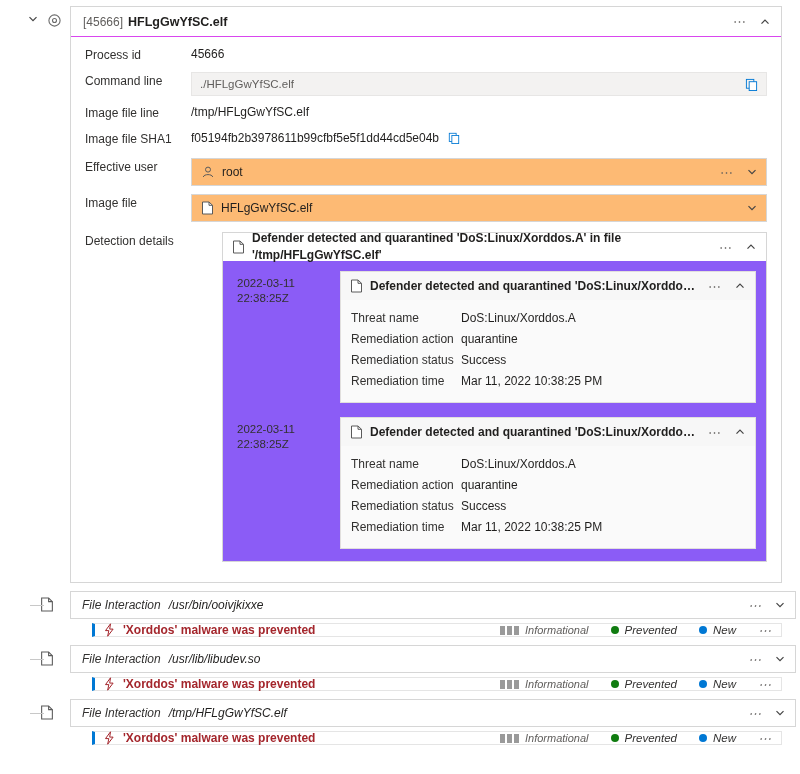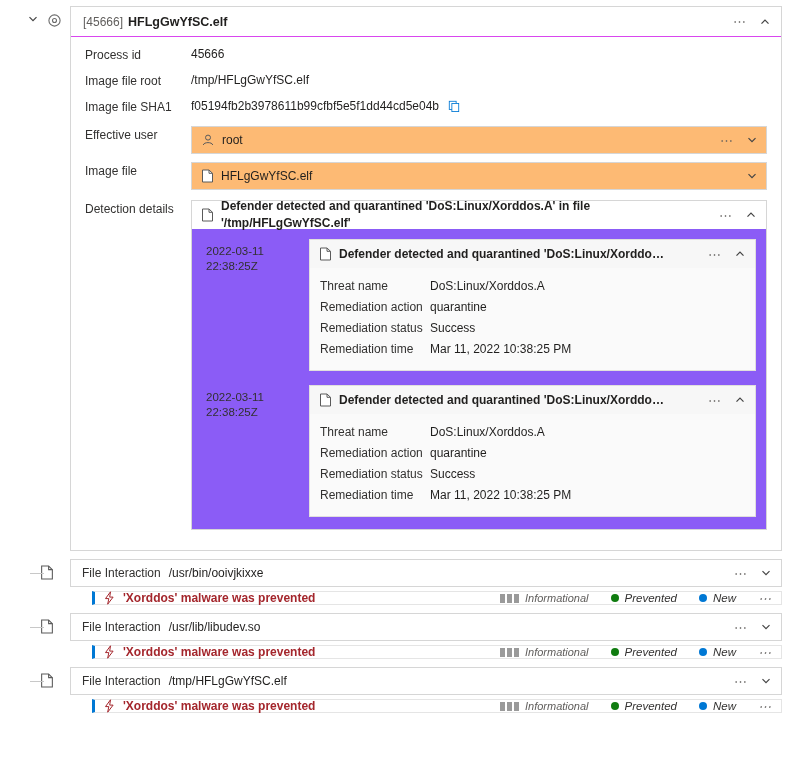--- a/index.html
+++ b/index.html
@@ -134,26 +134,26 @@
     width: 70px; flex: none; position: relative;
     display: flex; align-items: flex-start; justify-content: flex-end;
     padding-right: 14px; padding-top: 6px;
   }
   .fi-gutter .dash {
     position: absolute; left: 30px; top: 14px;
     width: 14px; height: 1px; background: #c8c8c8;
   }
   .doc-icon { width: 16px; height: 16px; color: #5a5a5a; }
   .fi-card {
-    flex: 1 1 auto; margin-right: 18px;
+    flex: 1 1 auto; margin-right: 4px;
     border: 1px solid #d6d6d6; background: #fff;
     height: 28px;
     display: flex; align-items: center;
     padding: 0 9px 0 11px;
-    gap: 8px; font-size: 12px;
+    gap: 8px; font-size: 12px; font-style: italic;
   }
   .fi-card .fi-label { color: #323130; }
   .fi-card .fi-path { color: #201f1e; }
 
   .ev-row { display: flex; margin-top: 4px; }
   .ev-spacer { width: 92px; flex: none; }
   .ev-card {
     flex: 1 1 auto; margin-right: 18px;
     border: 1px solid #e5e5e5;
     border-left: 3px solid #0078d4;
@@ -205,23 +205,37 @@
         </span>
       </div>
 
       <div class="props">
 
         <div class="prow">
           <div class="plabel">Process id</div>
           <div class="pval">45666</div>
         </div>
 
-
         <div class="prow">
-          <div class="plabel">Image file root</div>
+          <div class="plabel">Command line</div>
+          <div class="pval">
+            <div class="readonly-field">
+              <span>./HFLgGwYfSC.elf</span>
+              <span class="copy-btn">
+                <svg class="icon-svg" width="13" height="13" viewBox="0 0 14 14">
+                  <rect x="1.5" y="1.5" width="8" height="9.5" fill="none" stroke="#0078d4" stroke-width="1"></rect>
+                  <rect x="4.5" y="4" width="8" height="9.5" fill="#fff" stroke="#0078d4" stroke-width="1"></rect>
+                </svg>
+              </span>
+            </div>
+          </div>
+        </div>
+
+        <div class="prow">
+          <div class="plabel">Image file line</div>
           <div class="pval">/tmp/HFLgGwYfSC.elf</div>
         </div>
 
         <div class="prow">
           <div class="plabel">Image file SHA1</div>
           <div class="pval">
             <span>f05194fb2b3978611b99cfbf5e5f1dd44cd5e04b</span>
             <span class="copy-inline">
               <svg class="icon-svg" style="display:inline-block;vertical-align:-2px" width="12" height="12" viewBox="0 0 14 14">
                 <rect x="1.5" y="1.5" width="8" height="9.5" fill="none" stroke="#0078d4" stroke-width="1"></rect>
@@ -269,21 +283,21 @@
                 <span class="caret">
                   <svg class="icon-svg" width="12" height="12" viewBox="0 0 12 12">
                       <path d="M2.5 4.2 L6 7.7 L9.5 4.2" fill="none" stroke="#444" stroke-width="1.2"></path>
                     </svg>
                 </span>
               </span>
             </div>
           </div>
         </div>
 
-        <div class="prow" style="margin-top:10px;">
+        <div class="prow" style="margin-top:10px;gap:31px;">
           <div class="plabel">Detection details</div>
           <div class="pval">
             <div class="det-wrap">
 
               <div class="det-head">
                 <span>
                   <svg class="icon-svg" width="13" height="14" viewBox="0 0 13 14">
                     <path d="M1.5 1 H8 L11.5 4.3 V13 H1.5 Z" fill="#fff" stroke="#5a5a5a" stroke-width="1"></path>
                     <path d="M8 1 V4.3 H11.5" fill="none" stroke="#5a5a5a" stroke-width="1"></path>
                   </svg>

